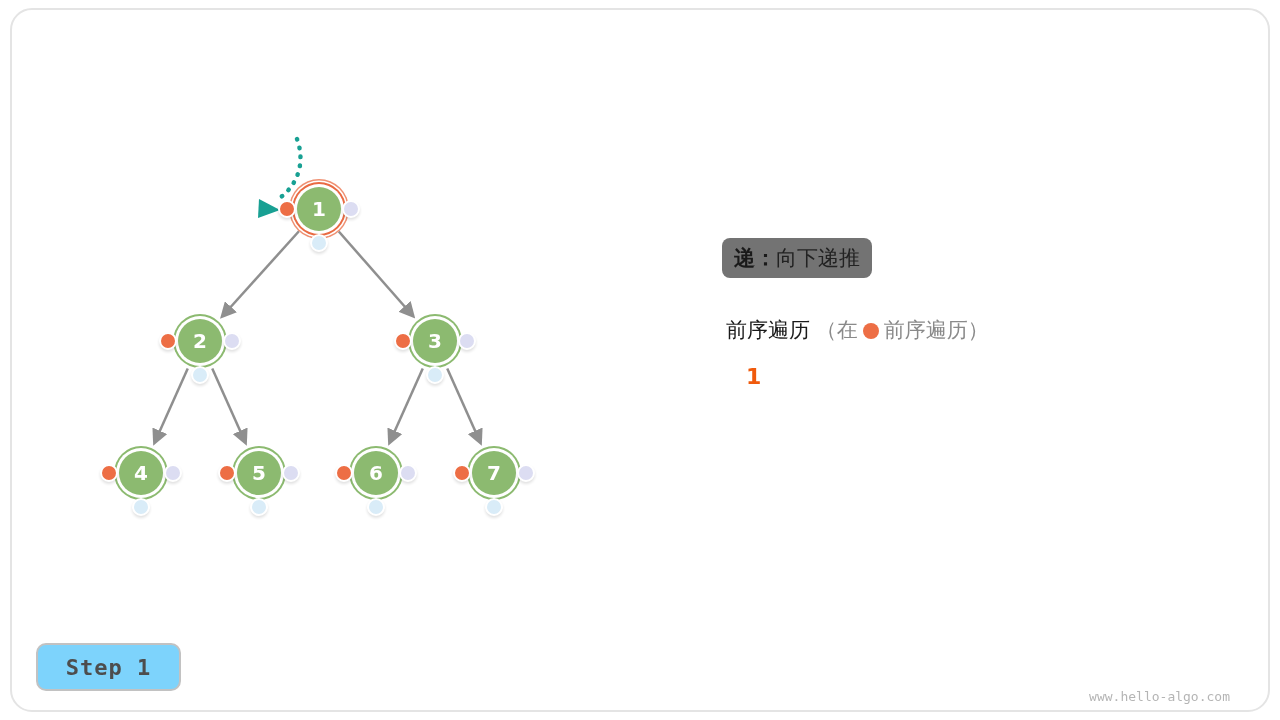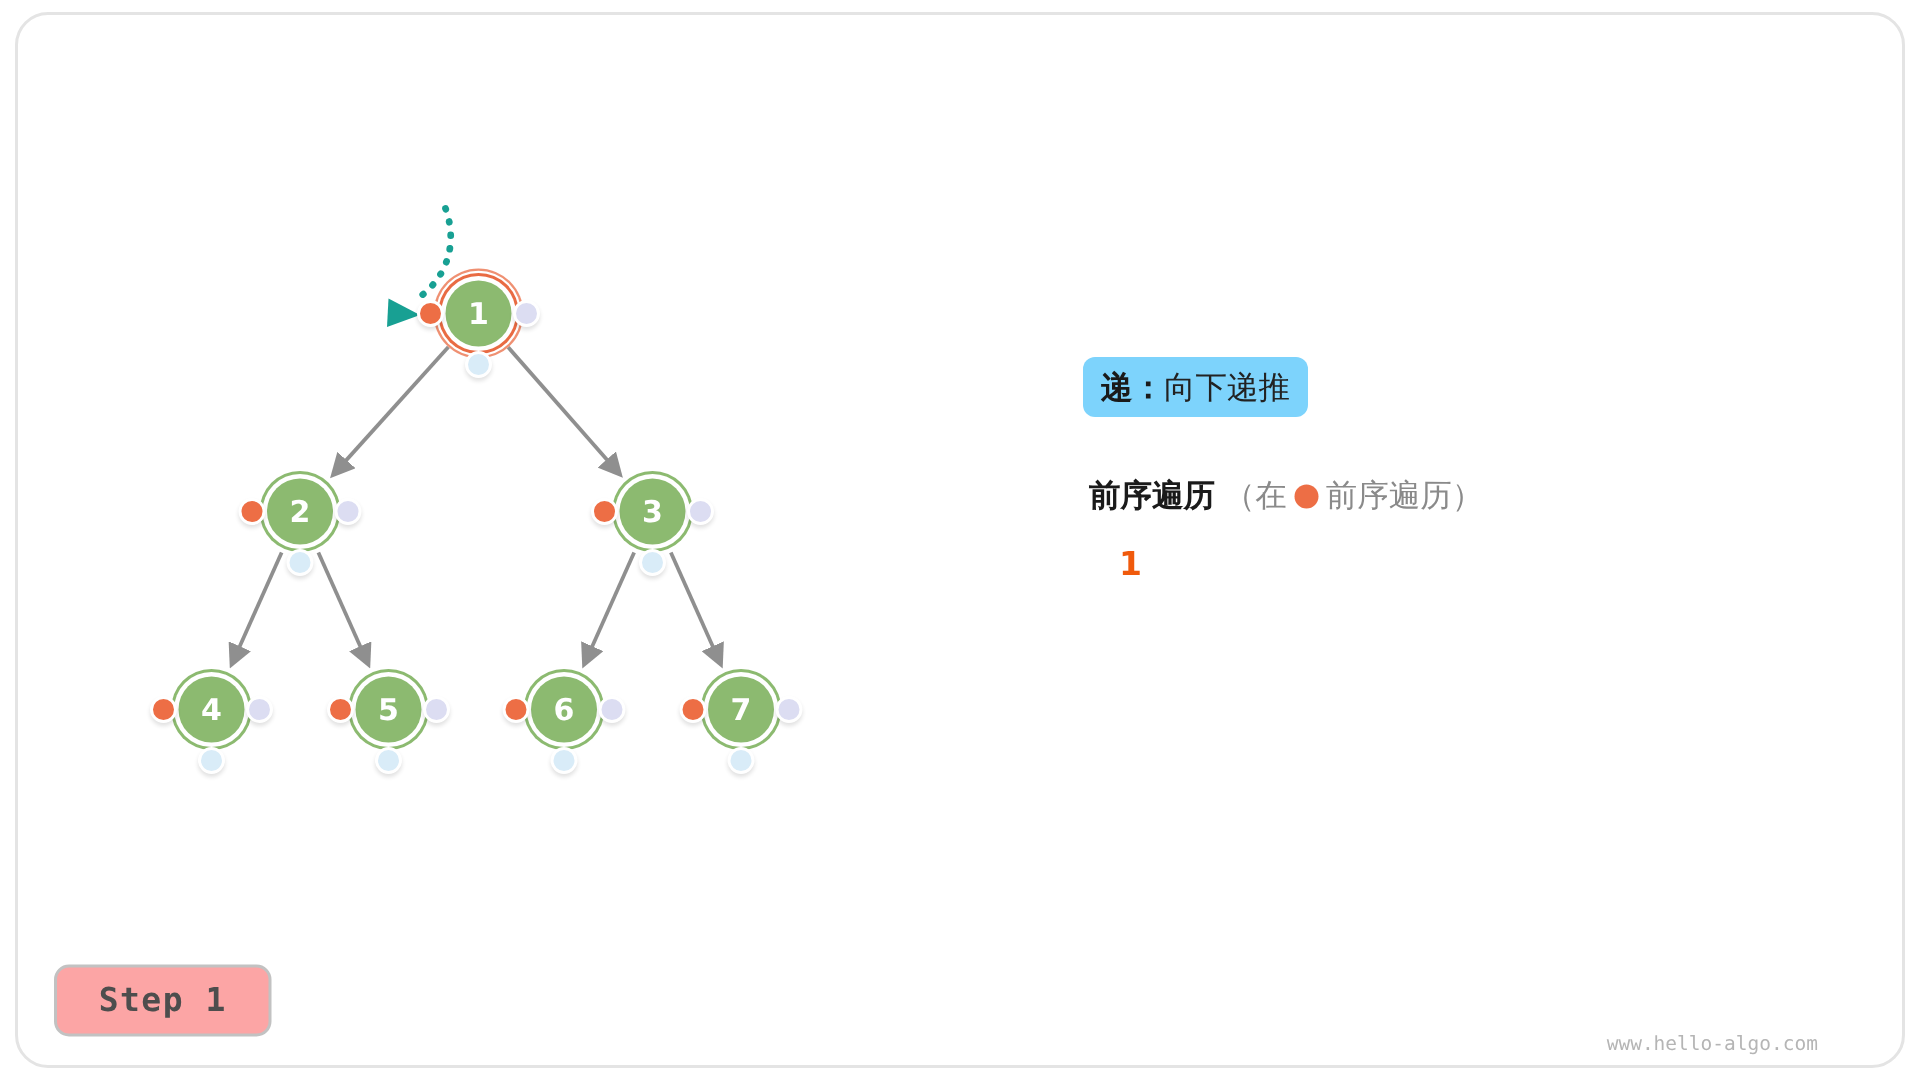--- a/index.html
+++ b/index.html
@@ -52,58 +52,58 @@
     z-index: 2;
   }
   .dot-orange   { background: #ed6e45; left: -19px; top: 13px; }
   .dot-lavender { background: #dcddf2; left: 45px;  top: 13px; }
   .dot-blue     { background: #d9ecf8; left: 13px;  top: 47px; }
   
   .legend { position: absolute; left: 722px; top: 238px; font-size: 21px; color: #222; }
   .legend-line { margin-bottom: 14px; }
   .legend-pill {
     display: inline-block;
-    background: #7dd3fc;
+    background: #737373;
     border-radius: 8px;
     padding: 6px 12px;
   }
   .legend-plain { display: inline-block; padding: 6px 12px; }
   .kw { font-weight: 700; color: #1a1a1a; }
   .legend-traversal { margin-top: 38px; padding-left: 4px; }
-  .legend-traversal .title { font-weight: 700; color: #1a1a1a; }
+  .legend-traversal .title { font-weight: 400; color: #1a1a1a; }
   .legend-traversal .note { color: #8a8a8a; }
   .inline-dot {
     display: inline-block;
     width: 16px; height: 16px;
     border-radius: 50%;
     background: #ed6e45;
     vertical-align: -2px;
     margin: 0 5px;
   }
   .sequence {
     margin-top: 20px; padding-left: 24px;
     color: #f05a0c; font-weight: 700; font-size: 22px;
     font-family: "DejaVu Sans", sans-serif;
   }
   
   .step-badge {
     position: absolute;
     left: 36px; top: 643px;
     width: 145px; height: 48px;
-    background: #fca5a5;
+    background: #7dd3fc;
     border: 2px solid #c2c2c2;
     border-radius: 10px;
     display: flex; align-items: center; justify-content: center;
     font-family: "DejaVu Sans Mono", monospace;
     font-weight: 700; font-size: 22px; color: #4d4d4d;
     letter-spacing: 1px;
   }
   .watermark {
     position: absolute;
-    right: 68px; bottom: 16px;
+    right: 50px; bottom: 16px;
     font-family: "DejaVu Sans Mono", monospace;
     font-size: 13px; color: #b5b5b5;
   }
 </style>
 </head>
 <body>
 
 <div class="card"></div>
 
 <div class="tree-canvas">

